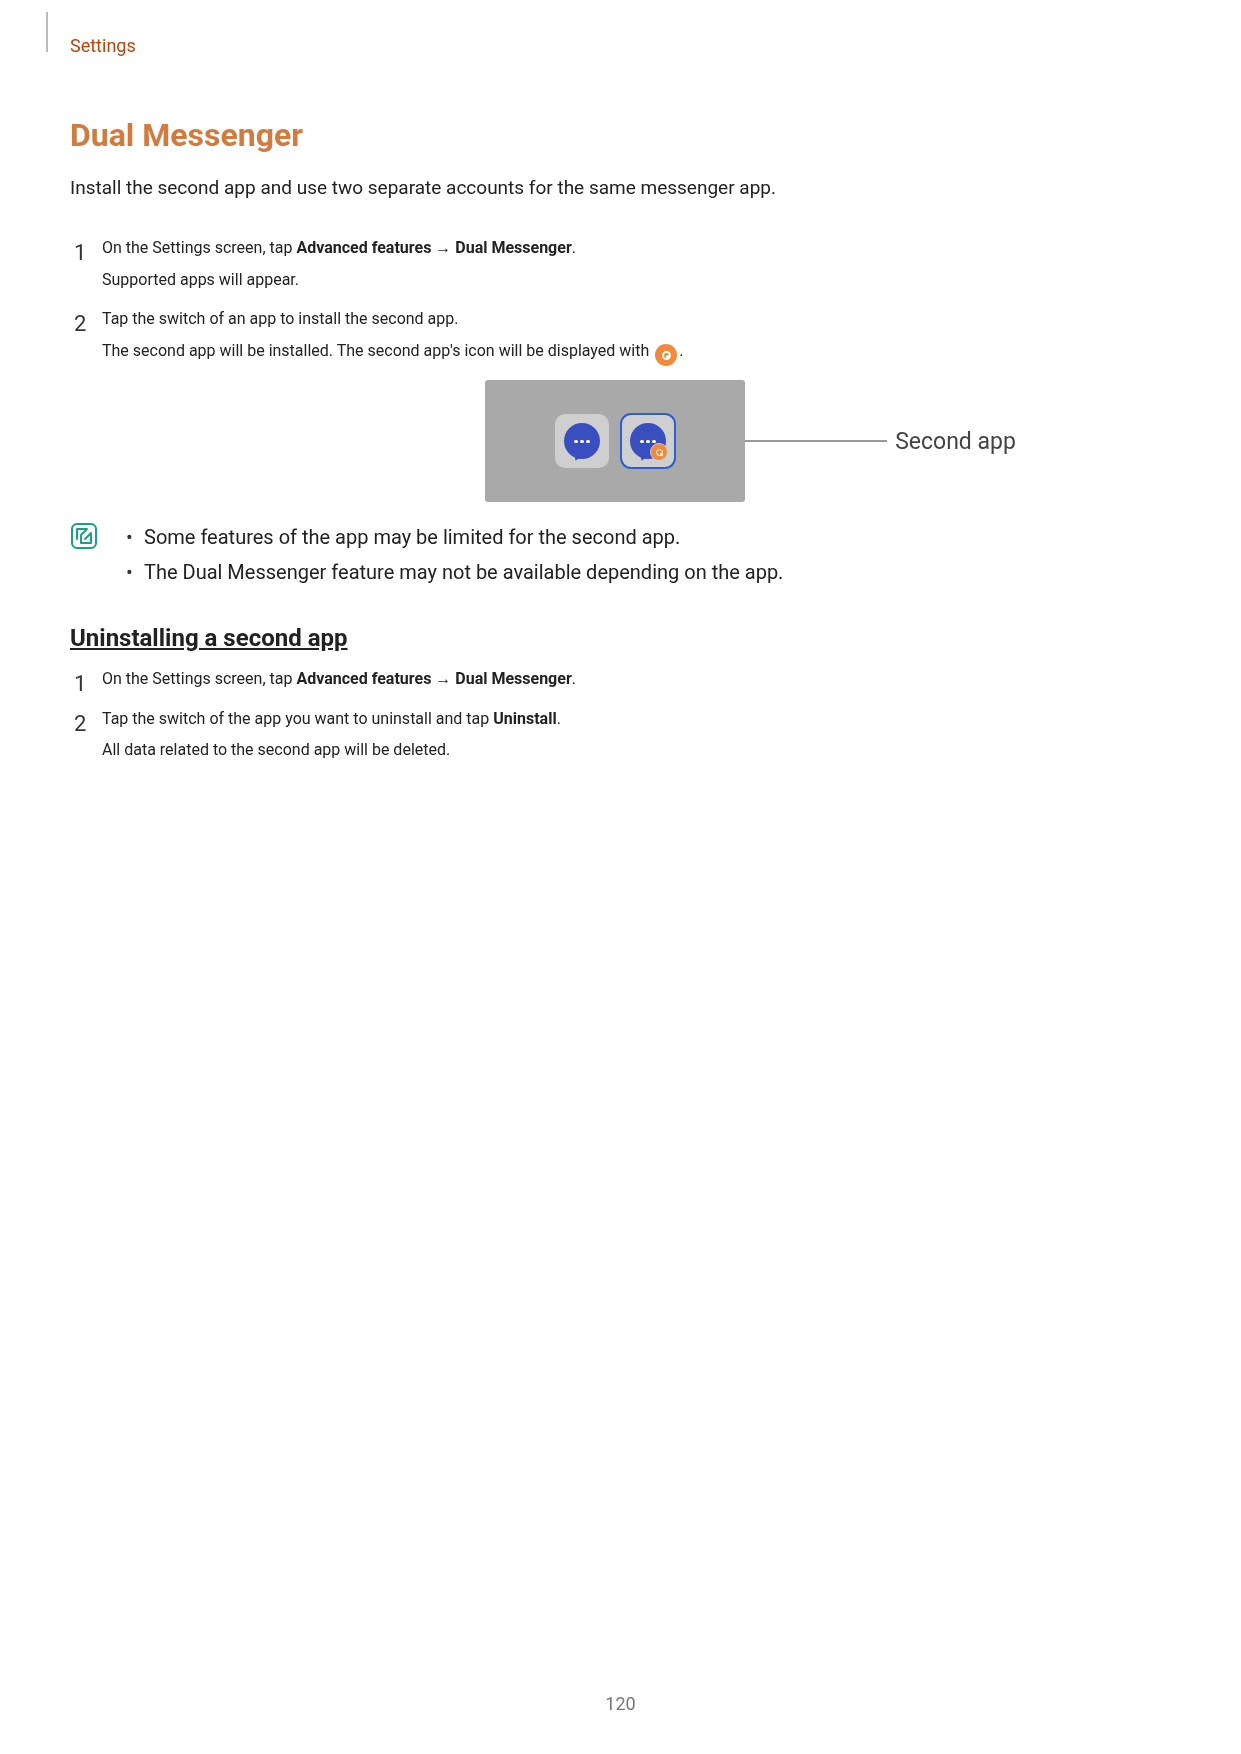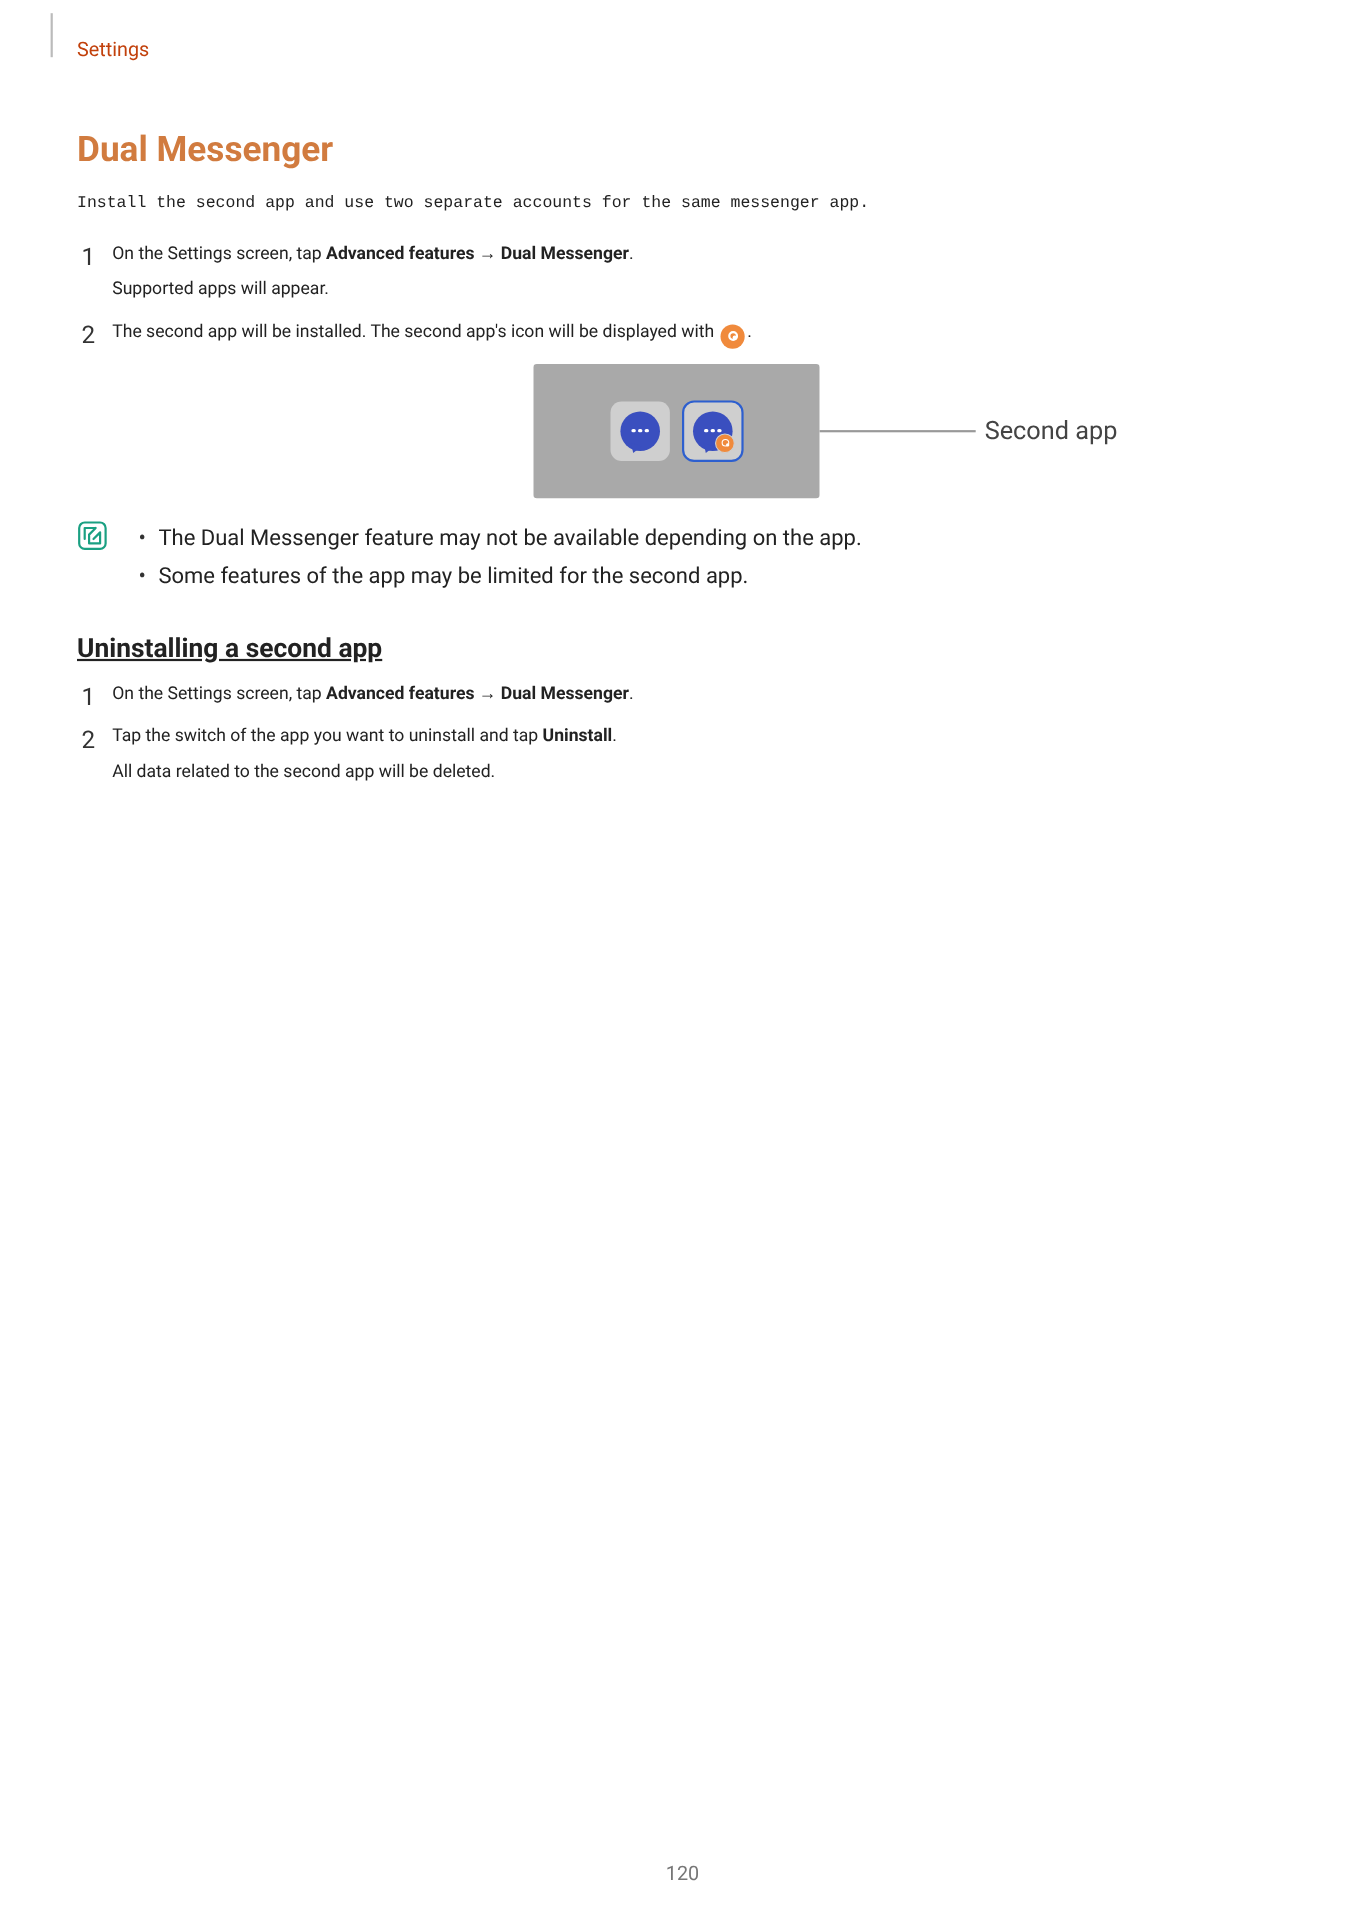--- a/index.html
+++ b/index.html
@@ -30,23 +30,22 @@
     margin-bottom: 60px;
     margin-top: 5px;
   }
   h2.section-title {
     color: #d17b3f;
     font-size: 32px;
     font-weight: 700;
     margin: 0 0 22px 0;
   }
   .intro {
-    font-size: 15px;
-    margin-bottom: 24px;
-    font-family: Liberation Mono, monospace;
+    font-size: 19px;
+    margin-bottom: 36px;
   }
   ol.steps {
     list-style: none;
     padding: 0;
     margin: 0;
     counter-reset: step;
   }
   ol.steps > li {
     counter-increment: step;
     font-size: 16px;
@@ -254,20 +253,21 @@
 
   <h2 class="section-title">Dual Messenger</h2>
   <div class="intro">Install the second app and use two separate accounts for the same messenger app.</div>
 
   <ol class="steps">
     <li>
       <span>On the Settings screen, tap </span><span class="bold">Advanced features</span><span class="arrow"> → </span><span class="bold">Dual Messenger</span><span>.</span>
       <div class="sub">Supported apps will appear.</div>
     </li>
     <li>
+      <span>Tap the switch of an app to install the second app.</span>
       <div class="sub">
         <span>The second app will be installed. The second app's icon will be displayed with </span><span class="inline-badge">
             <span class="badge-inner"></span>
           </span><span>.</span>
       </div>
     </li>
   </ol>
 
   <div class="figure-row">
     <div class="phone-block">
@@ -296,22 +296,22 @@
     <div class="callout-line"></div>
     <div class="callout-label">Second app</div>
   </div>
 
   <div class="note-row">
     <svg class="note-icon" width="28" height="28" viewBox="0 0 28 28">
       <rect x="2" y="2" width="24" height="24" rx="5" fill="none" stroke="#1aa082" stroke-width="2"></rect>
       <path d="M7 7 L17 7 M7 7 L7 17 M17 7 L11 13 M11 13 L11 21 M11 21 L21 21 M21 21 L21 11 M21 11 L15 17" stroke="#1aa082" stroke-width="2" fill="none" stroke-linecap="round"></path>
     </svg>
     <ul class="note-list">
+      <li>Some features of the app may be limited for the second app.</li>
       <li>The Dual Messenger feature may not be available depending on the app.</li>
-      <li>Some features of the app may be limited for the second app.</li>
     </ul>
   </div>
 
   <h3 class="subheading">Uninstalling a second app</h3>
 
   <ol class="steps">
     <li>
       <span>On the Settings screen, tap </span><span class="bold">Advanced features</span><span class="arrow"> → </span><span class="bold">Dual Messenger</span><span>.</span>
     </li>
     <li>

